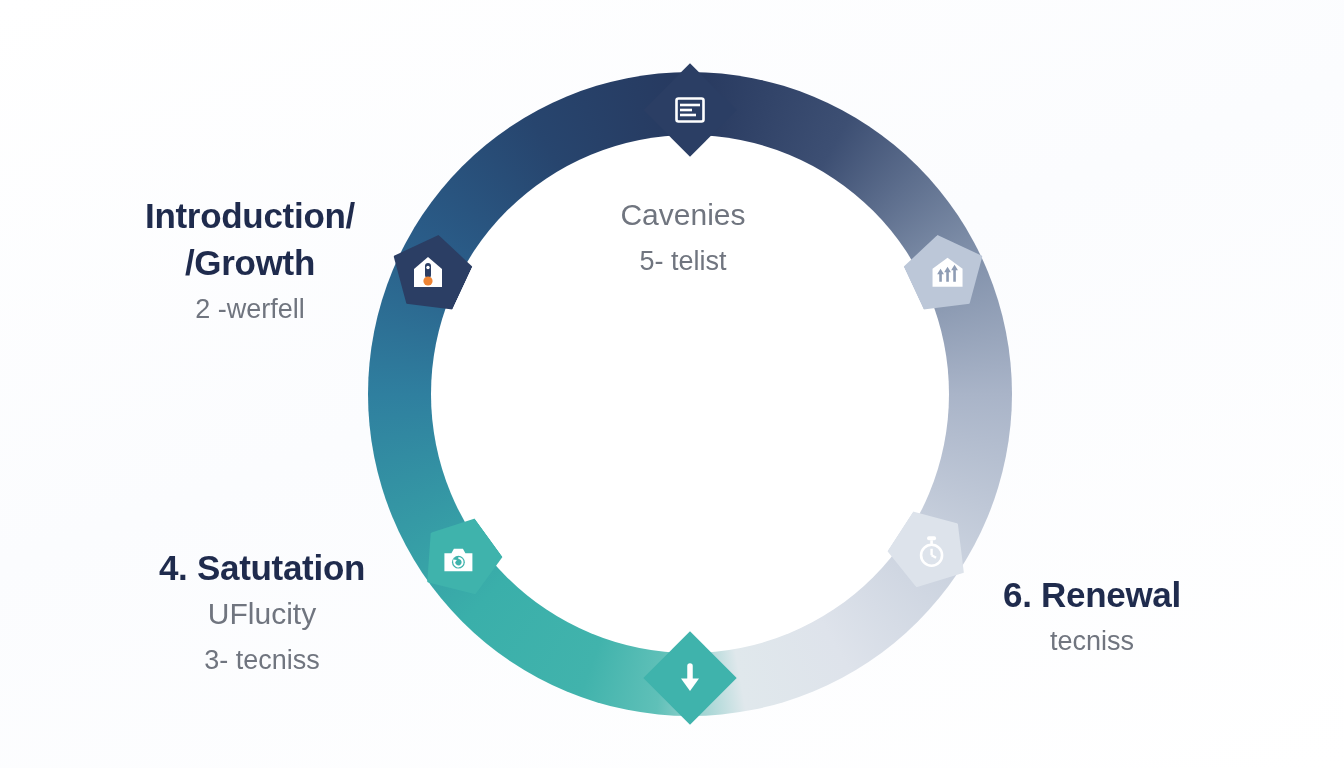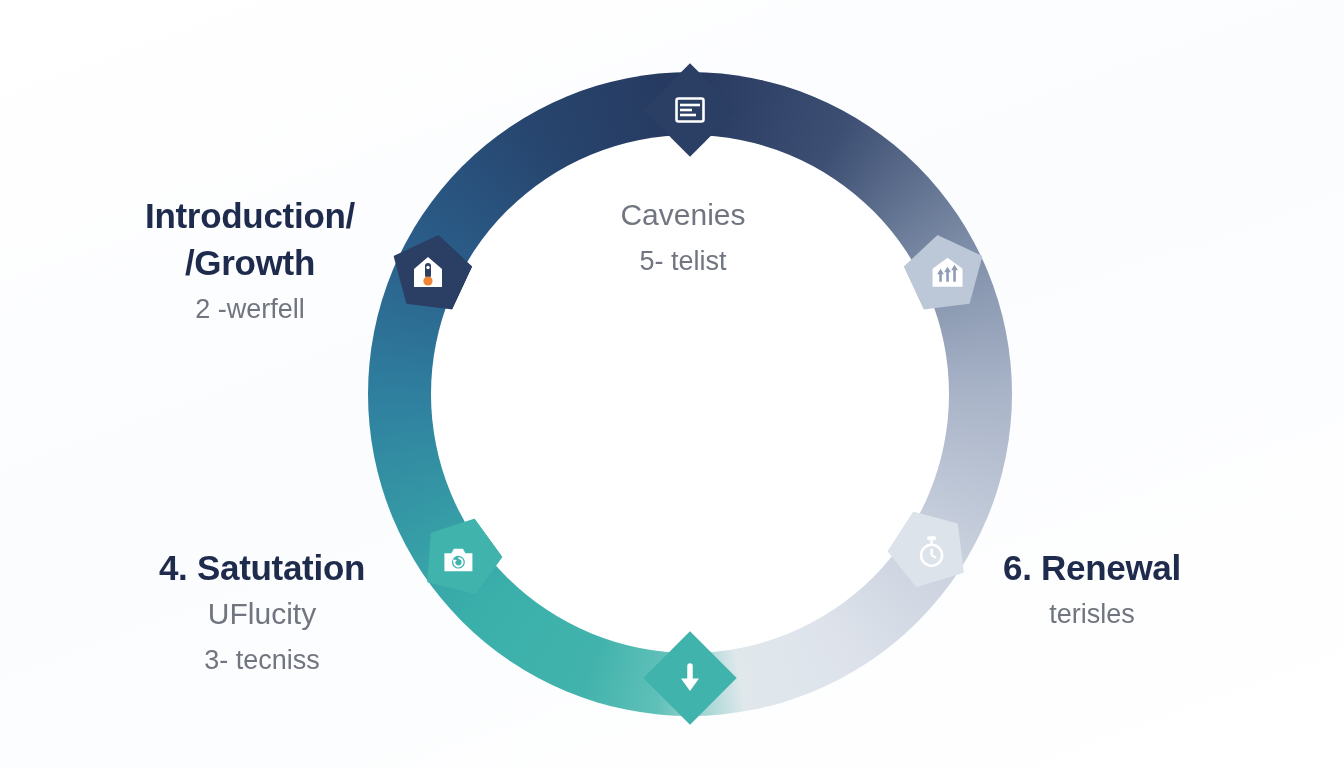--- a/index.html
+++ b/index.html
@@ -135,18 +135,18 @@
     <div class="stage-sub">5- telist</div>
   </div>
 
 
   <div class="stage" style="left:82px;top:544px;width:360px;">
     <div class="stage-title">4. Satutation</div>
     <div class="stage-sub-lg">UFlucity</div>
     <div class="stage-sub">3- tecniss</div>
   </div>
 
-  <div class="stage" style="left:932px;top:544px;width:320px;">
+  <div class="stage" style="left:932px;top:571px;width:320px;">
     <div class="stage-title">6. Renewal</div>
-    <div class="stage-sub">terisles</div>
+    <div class="stage-sub">tecniss</div>
   </div>
 
 </div>
 
 </body></html>

